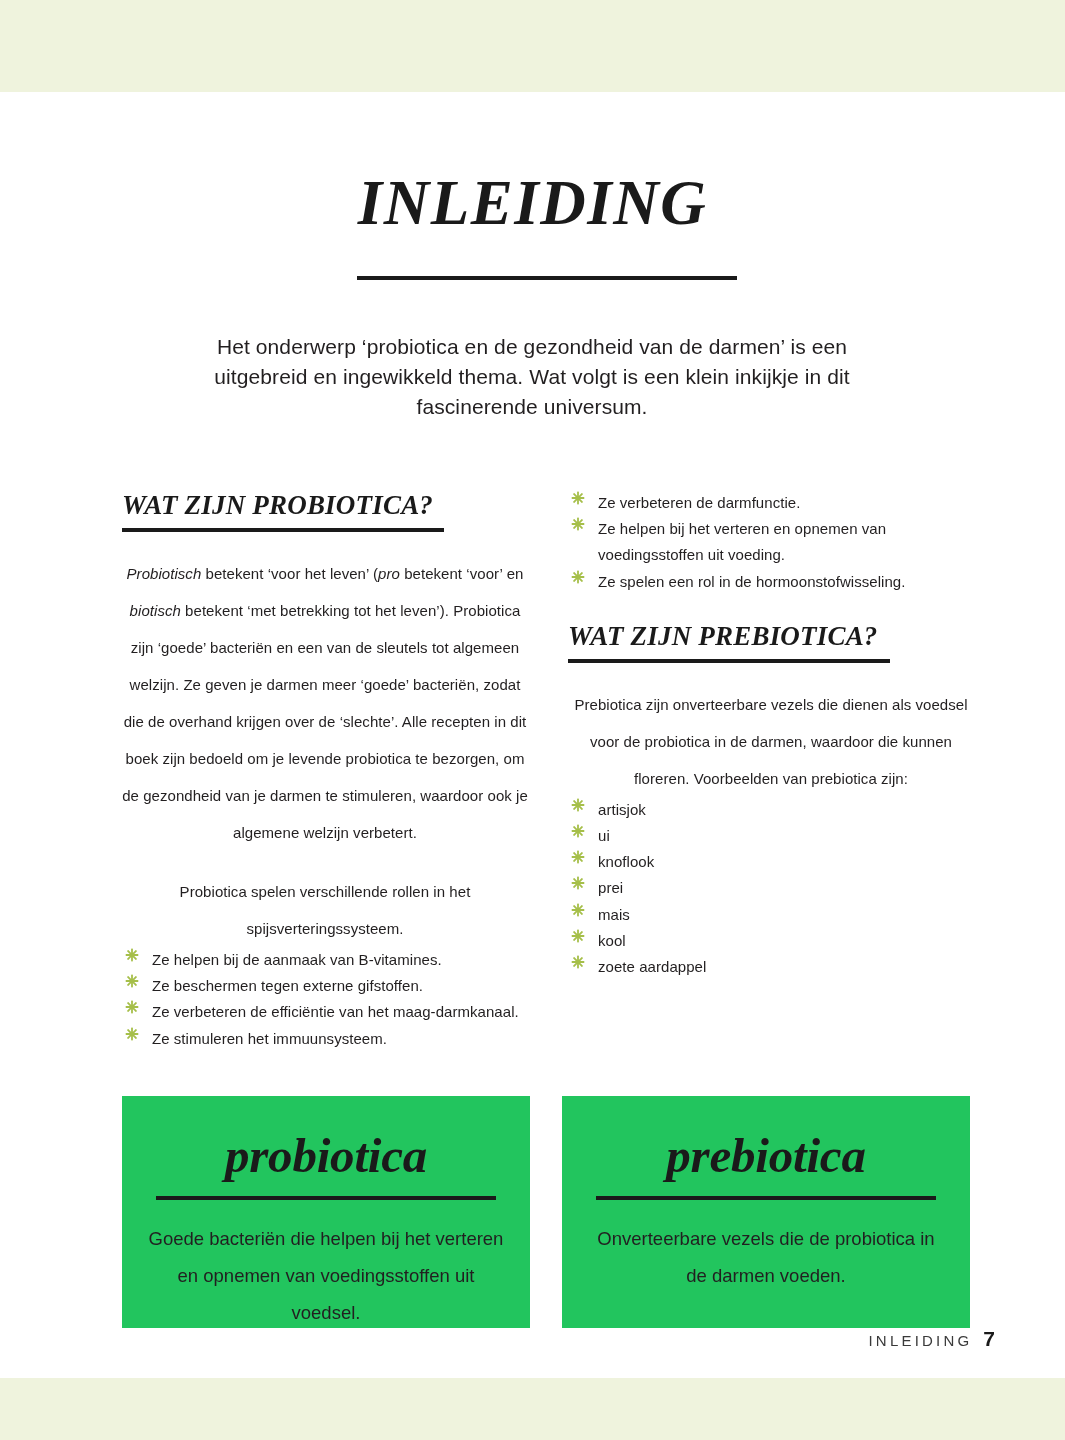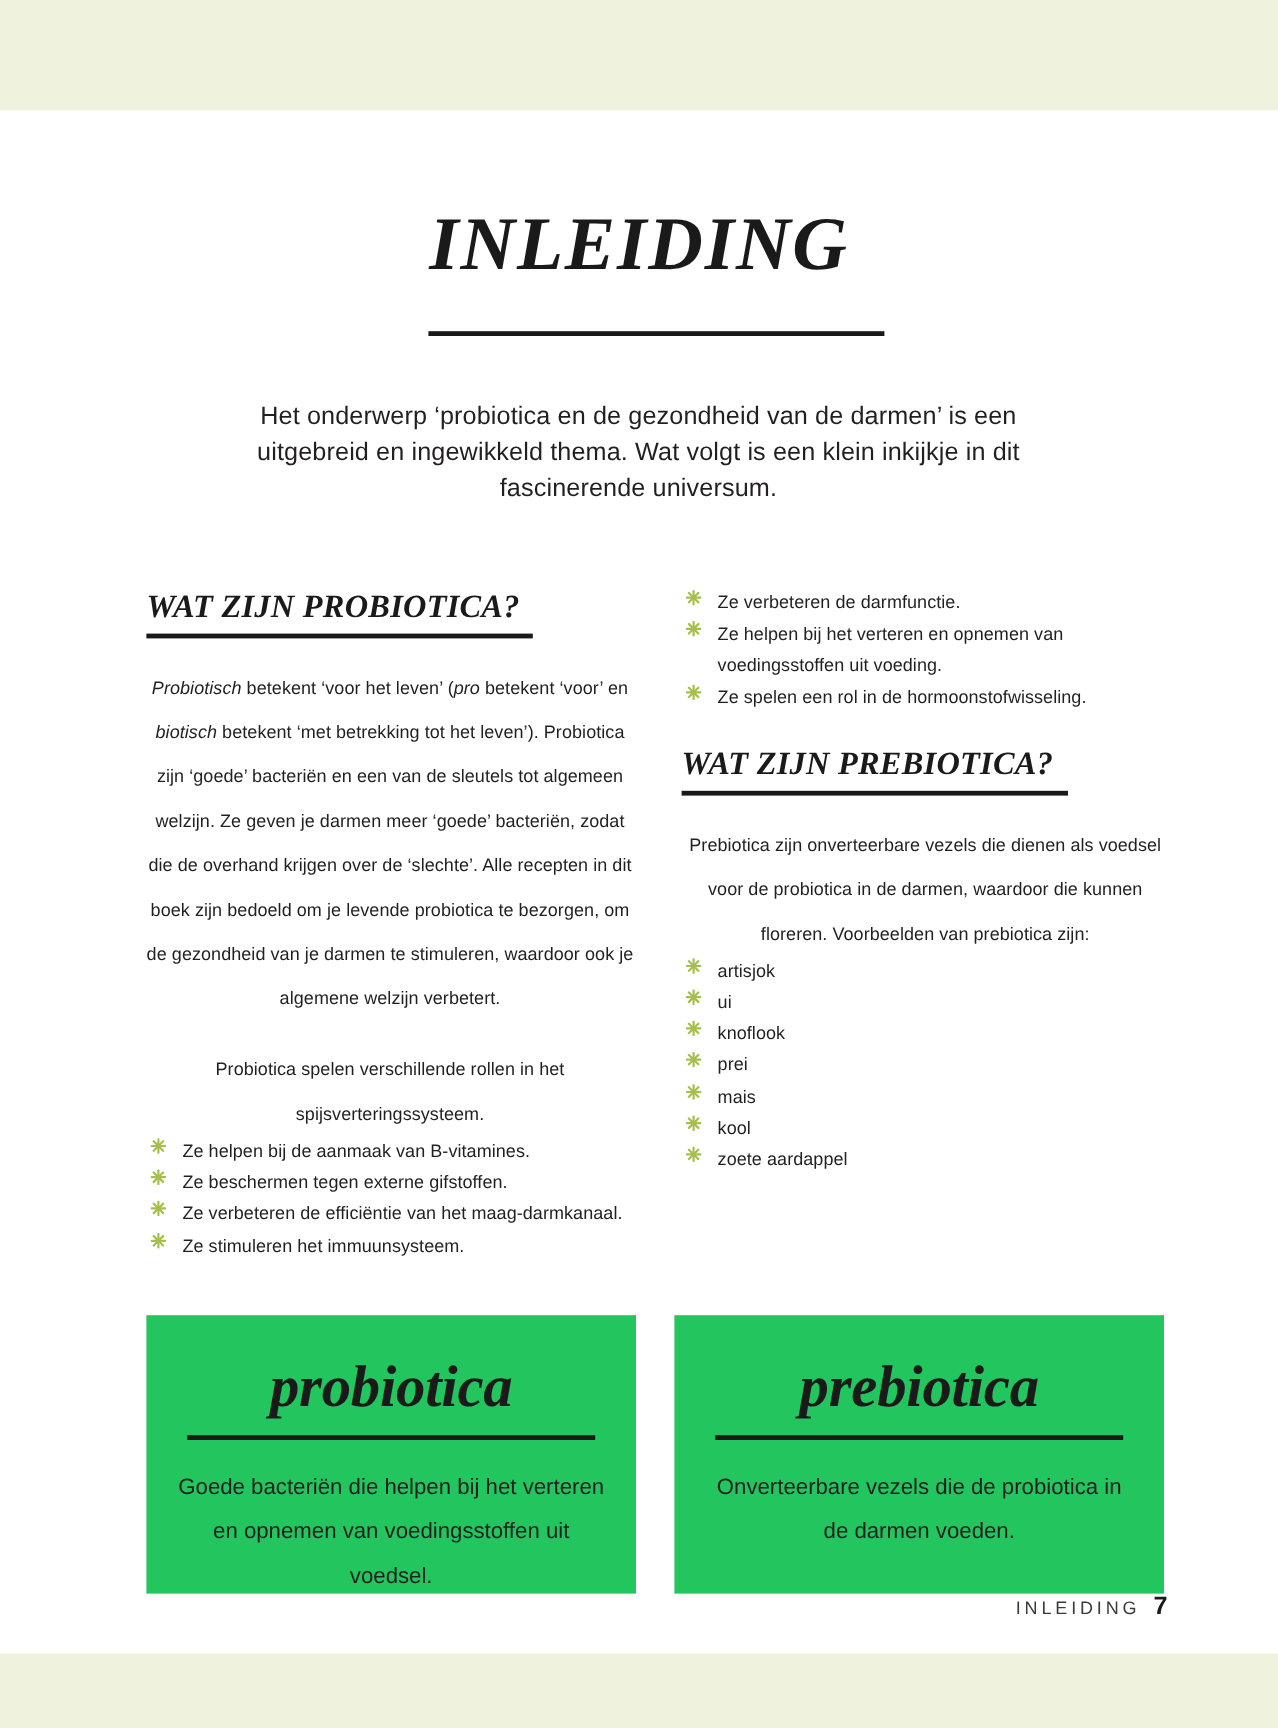--- a/index.html
+++ b/index.html
@@ -184,21 +184,21 @@
     color: #221f20;
   }
 
   
   .footer {
     position: absolute;
     left: 0;
     top: 1235px;
     width: 1065px;
     text-align: right;
-    padding-right: 92px;
+    padding-right: 70px;
     box-sizing: border-box;
     color: #3a3a3a;
   }
   .footer .f-label {
     font-size: 15px;
     letter-spacing: 3.2px;
   }
   .footer .f-page {
     font-size: 21px;
     font-weight: bold;

